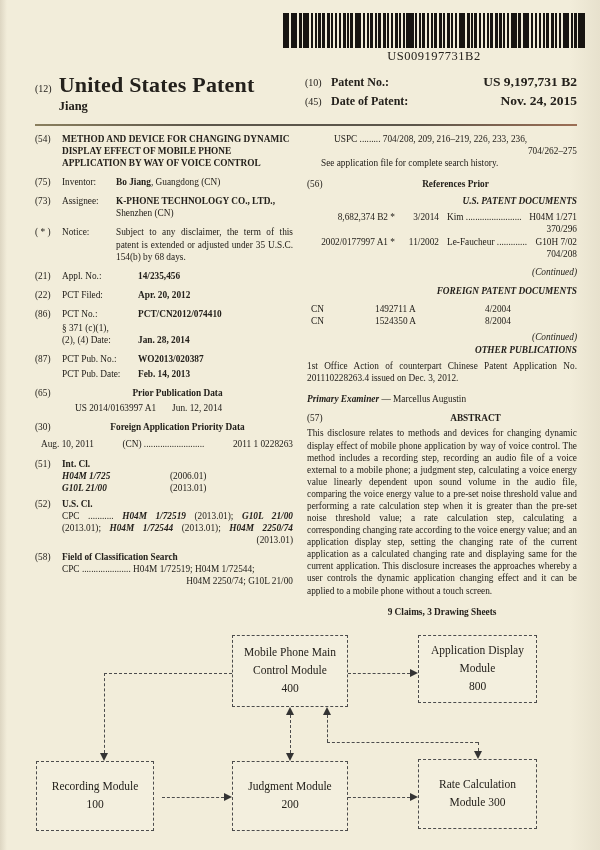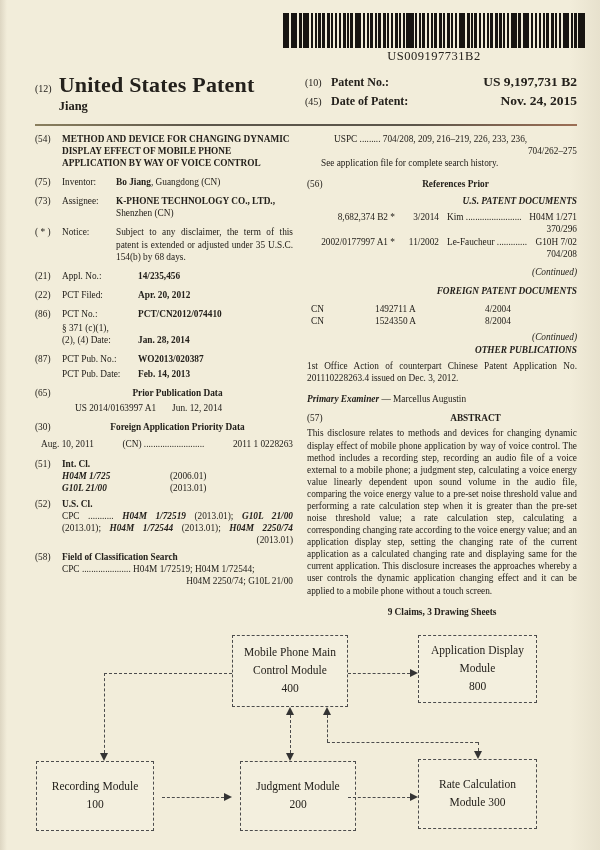--- a/index.html
+++ b/index.html
@@ -291,21 +291,21 @@
     </div>
     <div class="dbox" style="left:418px;top:2px;width:119px;height:68px">
       <div>Application Display</div>
       <div>Module</div>
       <div>800</div>
     </div>
     <div class="dbox" style="left:36px;top:128px;width:118px;height:70px">
       <div>Recording Module</div>
       <div>100</div>
     </div>
-    <div class="dbox" style="left:240px;top:128px;width:116px;height:70px">
+    <div class="dbox" style="left:232px;top:128px;width:116px;height:70px">
       <div>Judgment Module</div>
       <div>200</div>
     </div>
     <div class="dbox" style="left:418px;top:126px;width:119px;height:70px">
       <div>Rate Calculation</div>
       <div>Module 300</div>
     </div>
 
     <div class="dline-h" style="left:104px;top:40px;width:128px"></div>
     <div class="dline-v" style="left:104px;top:40px;height:80px"></div>

